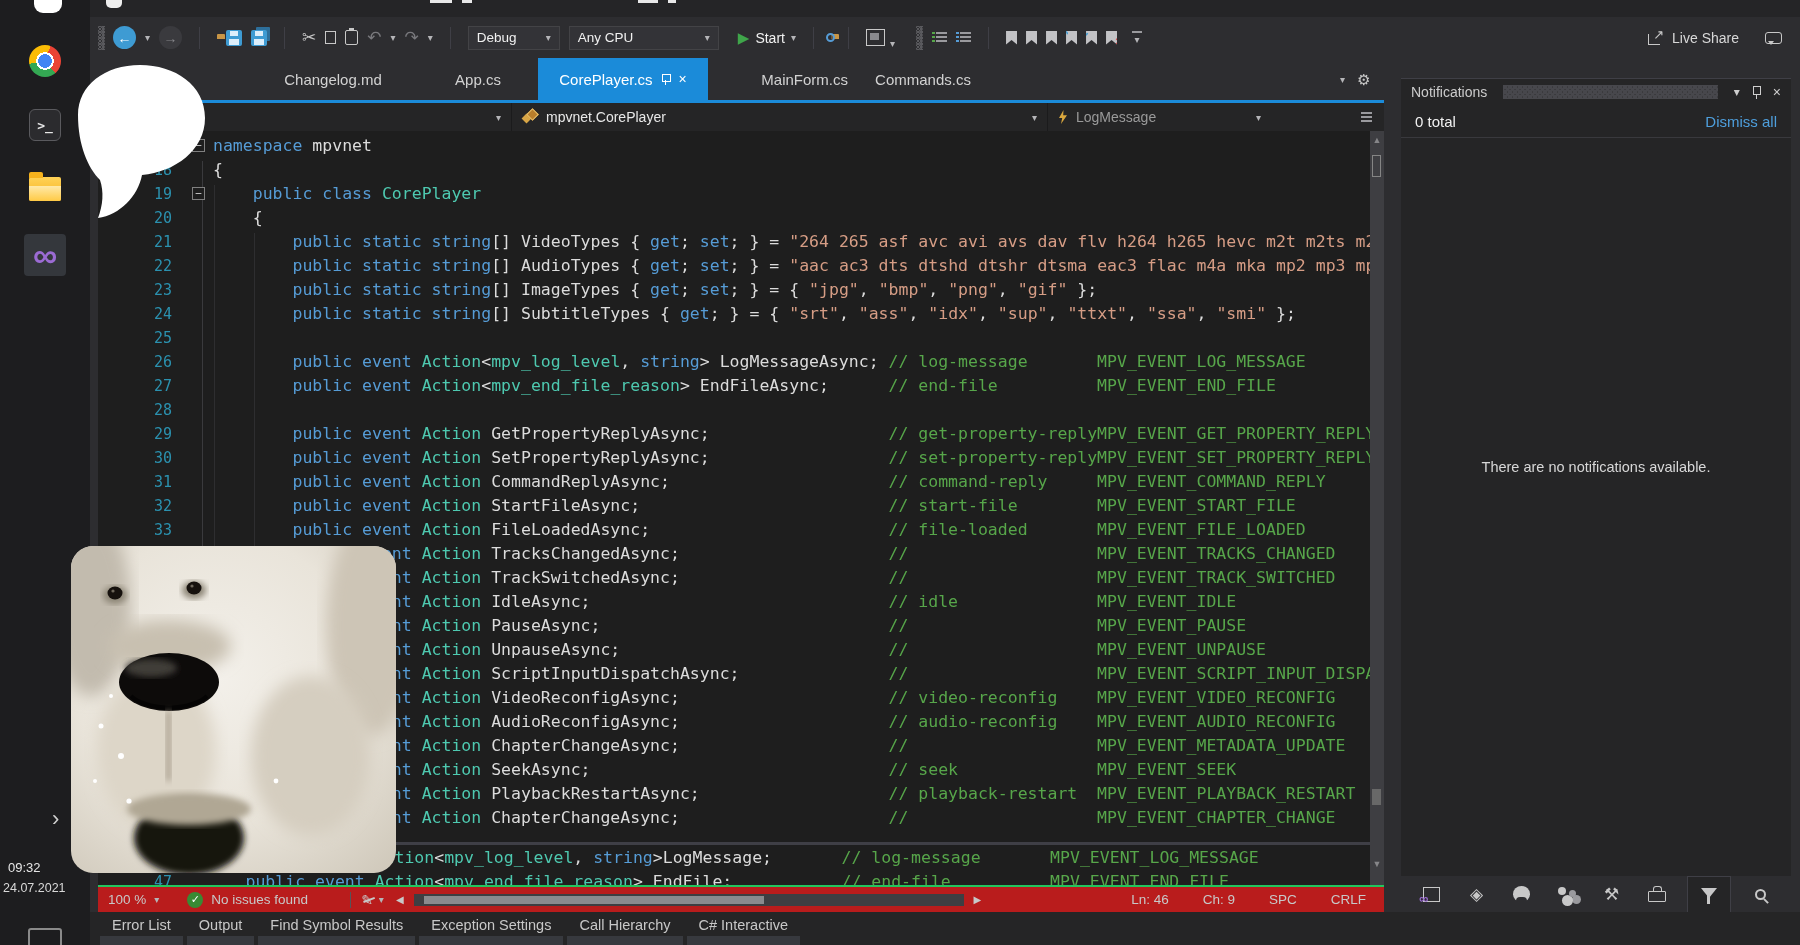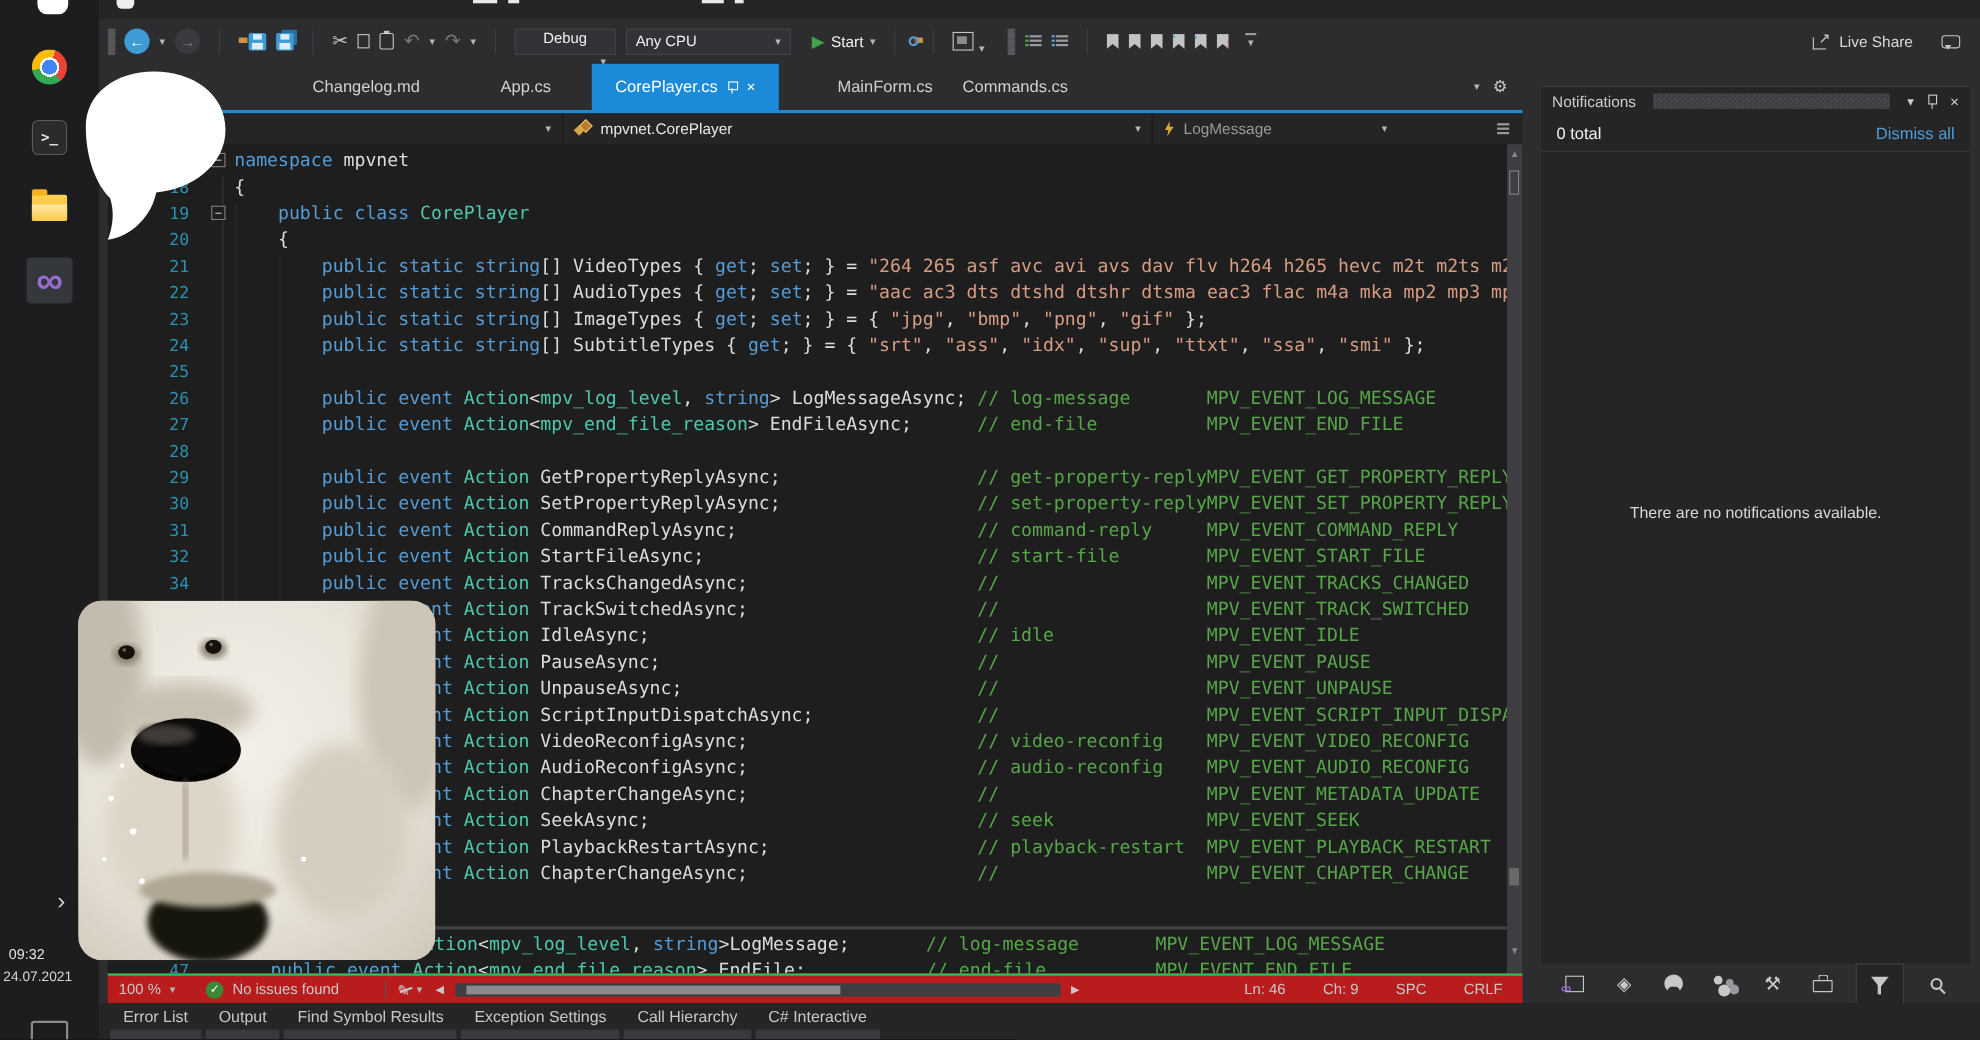--- a/index.html
+++ b/index.html
@@ -246,21 +246,21 @@
       <span class="floppy floppy2"></span>
       <span class="tsep"></span>
       <span class="g-ic">✂</span>
       <span class="copy-ic"></span>
       <span class="paste-ic"></span>
       <span class="g-ic" style="color:#79797d;">↶</span>
       <span class="caret">▾</span>
       <span class="g-ic" style="color:#79797d;">↷</span>
       <span class="caret">▾</span>
       <span class="tsep"></span>
-      <span class="combo" style="width:92px;flex-direction:column;">
+      <span class="combo" style="width:92px;">
         <span>Debug</span>
         <span class="caret">▾</span>
       </span>
       <span class="combo" style="width:150px;">
         <span>Any CPU</span>
         <span class="caret">▾</span>
       </span>
       <span class="start-btn" style="margin-left:10px;">
         <span class="play-tri">▶</span>
         <span>Start</span>
@@ -436,20 +436,24 @@
           <span class="num">30</span>
           <pre class="cw"><span class="k">        public event </span><span class="t">Action</span><span class="p"> SetPropertyReplyAsync;</span><span class="cm">// set-property-reply</span><span class="mpv">MPV_EVENT_SET_PROPERTY_REPLY</span></pre>
         </div>
         <div class="cl">
           <span class="num">31</span>
           <pre class="cw"><span class="k">        public event </span><span class="t">Action</span><span class="p"> CommandReplyAsync;</span><span class="cm">// command-reply</span><span class="mpv">MPV_EVENT_COMMAND_REPLY</span></pre>
         </div>
         <div class="cl">
           <span class="num">32</span>
           <pre class="cw"><span class="k">        public event </span><span class="t">Action</span><span class="p"> StartFileAsync;</span><span class="cm">// start-file</span><span class="mpv">MPV_EVENT_START_FILE</span></pre>
+        </div>
+        <div class="cl">
+          <span class="num">33</span>
+          <pre class="cw"><span class="k">        public event </span><span class="t">Action</span><span class="p"> FileLoadedAsync;</span><span class="cm">// file-loaded</span><span class="mpv">MPV_EVENT_FILE_LOADED</span></pre>
         </div>
         <div class="cl">
           <span class="num">34</span>
           <pre class="cw"><span class="k">        public event </span><span class="t">Action</span><span class="p"> TracksChangedAsync;</span><span class="cm">//</span><span class="mpv">MPV_EVENT_TRACKS_CHANGED</span></pre>
         </div>
         <div class="cl">
           <span class="num">35</span>
           <pre class="cw"><span class="k">        public event </span><span class="t">Action</span><span class="p"> TrackSwitchedAsync;</span><span class="cm">//</span><span class="mpv">MPV_EVENT_TRACK_SWITCHED</span></pre>
         </div>
         <div class="cl">

